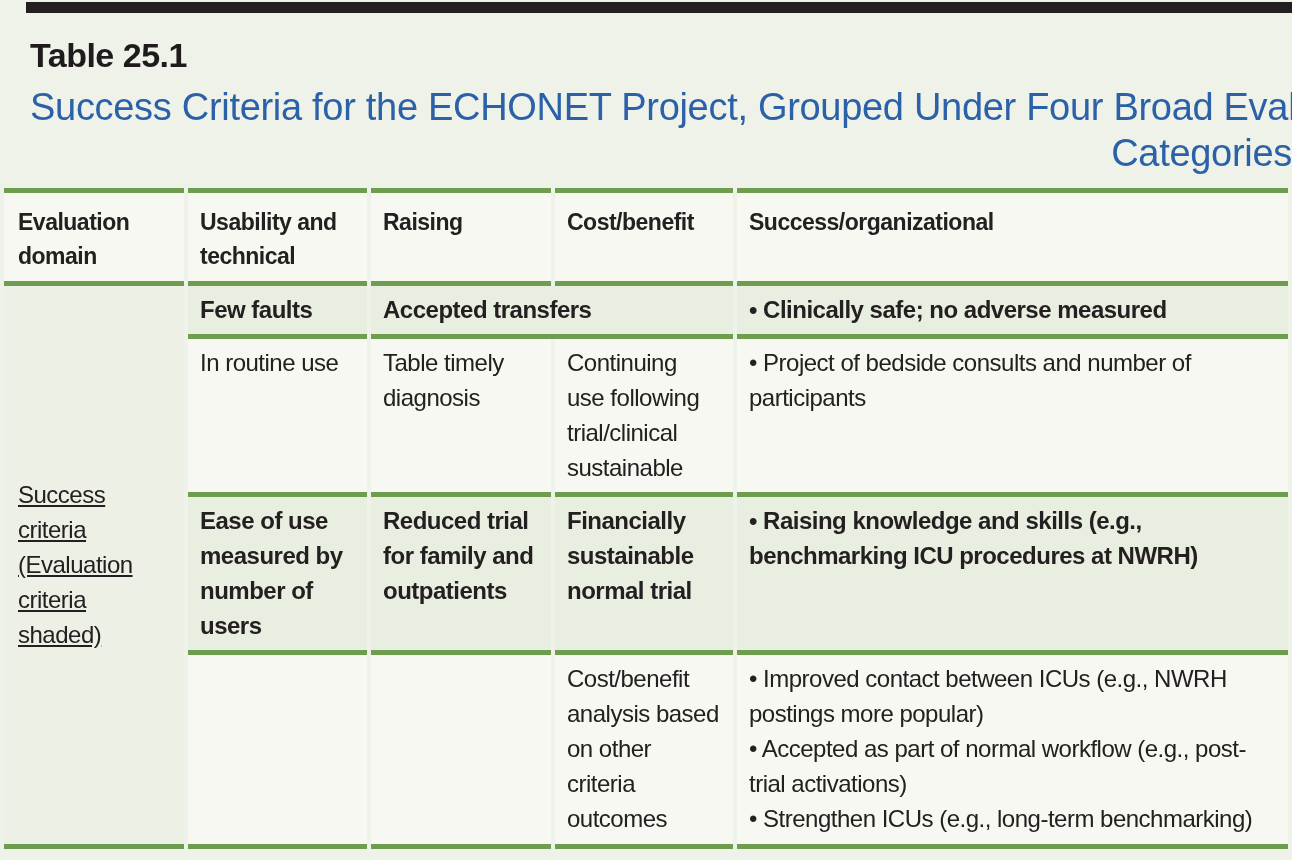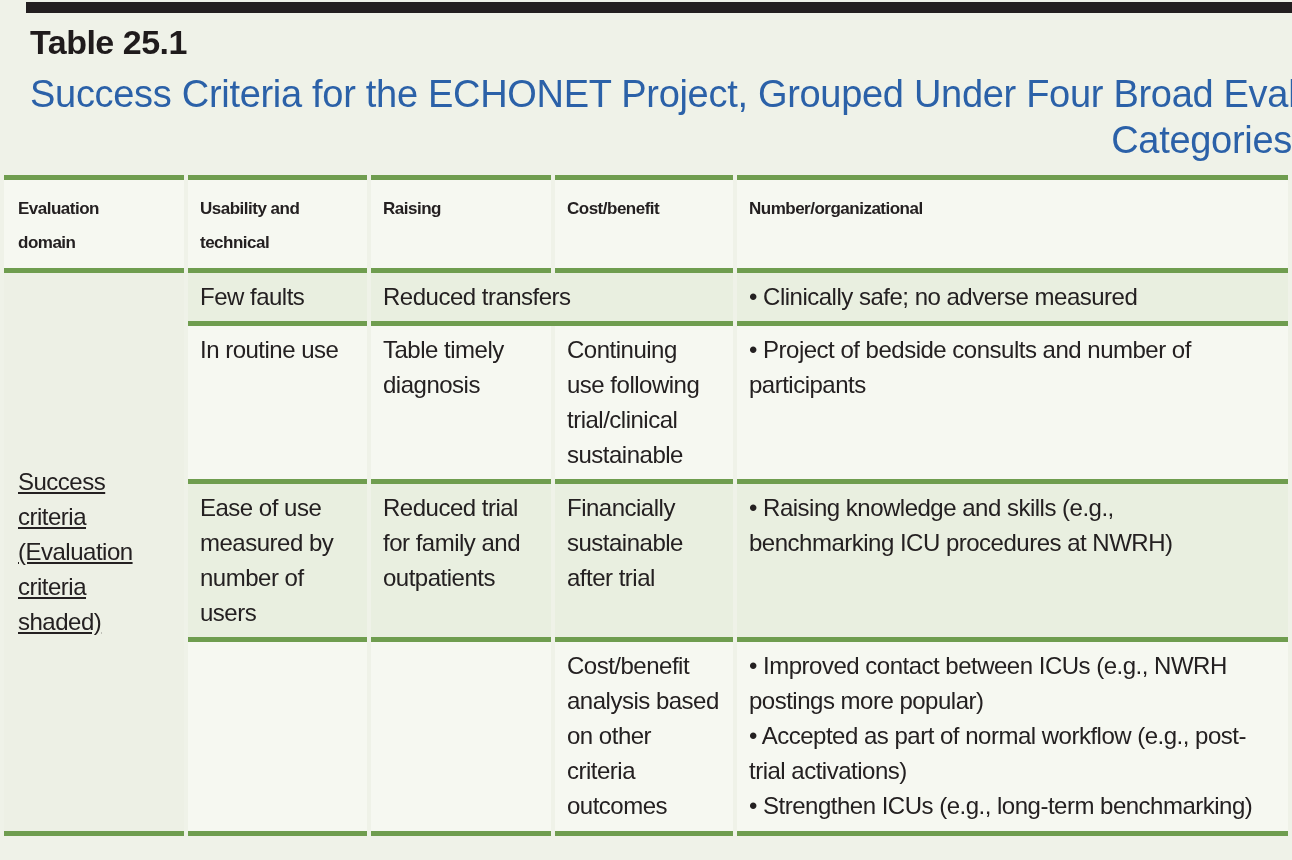--- a/index.html
+++ b/index.html
@@ -8,53 +8,53 @@
     width: 1292px; height: 860px; overflow: hidden;
     background: var(--paper, #eff2e8);
     font-family: "Liberation Sans", sans-serif;
     color: #242021;
   }
   .top-bar {
     height: 11px; margin: 2px 0 0 26px;
     background: var(--top_bar, #231f20);
   }
   .table-label {
-    margin: 8px 0 0 30px;
+    margin: 21px 0 0 30px;
     font-size: 34px; font-weight: bold; letter-spacing: -0.5px;
     line-height: 42px; color: #1f1b1c;
   }
   .table-caption {
     margin: 8px 0 0 30px;
     font-size: 38px; letter-spacing: -0.3px;
     line-height: 46px; white-space: pre;
     color: var(--caption_blue, #2b61a8);
     text-align: right;
   }
   table.criteria {
     margin-top: 12px; width: 1292px; table-layout: fixed;
     border-collapse: separate; border-spacing: 4px 0;
   }
   th {
     border-top: 5px solid var(--rule_green, #6f9d4f);
     border-bottom: 5px solid var(--rule_green, #6f9d4f);
     background: var(--plain_cell, #f6f8f1);
     text-align: left; vertical-align: top;
     padding: 12px 10px 8px 12px;
-    font-size: 17px; line-height: 34px; letter-spacing: -0.5px;
+    font-size: 23px; line-height: 34px; letter-spacing: -0.5px;
     white-space: pre; height: 73px; font-weight: bold;
   }
   td {
     border-bottom: 5px solid var(--rule_green, #6f9d4f);
     vertical-align: top;
     padding: 6px 10px 7px 12px;
     font-size: 24px; line-height: 35px; letter-spacing: -0.5px;
     white-space: pre;
   }
   th.first, td.domain { padding-left: 14px; }
-  td.shaded { background: var(--shaded_cell, #e9efe0); }
+  td.shaded { background: var(--shaded_cell, #e9efe0); font-weight: bold; }
   td.plain  { background: var(--plain_cell, #f6f8f1); }
   td.domain {
     background: var(--domain_cell, #edf0e5);
     vertical-align: middle;
     text-decoration: underline;
   }
   tr.r1 td { height: 53px; }
   tr.r2 td { height: 133px; }
   tr.r3 td { height: 128px; }
   tr.r4 td { height: 194px; }
@@ -77,32 +77,32 @@
       <col style="width:551px">
   </colgroup>
   <thead>
     <tr>
       <th class="first">Evaluation
 domain</th>
       <th>Usability and
 technical</th>
       <th>Raising</th>
       <th>Cost/benefit</th>
-      <th>Number/organizational</th>
+      <th>Success/organizational</th>
     </tr>
   </thead>
   <tbody>
     <tr class="r1">
       <td class="domain" rowspan="4">Success
 criteria
 (Evaluation
 criteria
 shaded)</td>
       <td class="shaded">Few faults</td>
-      <td class="shaded" colspan="2">Reduced transfers</td>
+      <td class="shaded" colspan="2">Accepted transfers</td>
       <td class="shaded">• Clinically safe; no adverse measured</td>
     </tr>
     <tr class="r2">
       <td class="plain">In routine use</td>
       <td class="plain">Table timely
 diagnosis</td>
       <td class="plain">Continuing
 use following
 trial/clinical
 sustainable</td>
@@ -112,21 +112,21 @@
     <tr class="r3">
       <td class="shaded">Ease of use
 measured by
 number of
 users</td>
       <td class="shaded">Reduced trial
 for family and
 outpatients</td>
       <td class="shaded">Financially
 sustainable
-after trial</td>
+normal trial</td>
       <td class="shaded">• Raising knowledge and skills (e.g.,
 benchmarking ICU procedures at NWRH)</td>
     </tr>
     <tr class="r4">
       <td class="plain"></td>
       <td class="plain"></td>
       <td class="plain">Cost/benefit
 analysis based
 on other
 criteria

